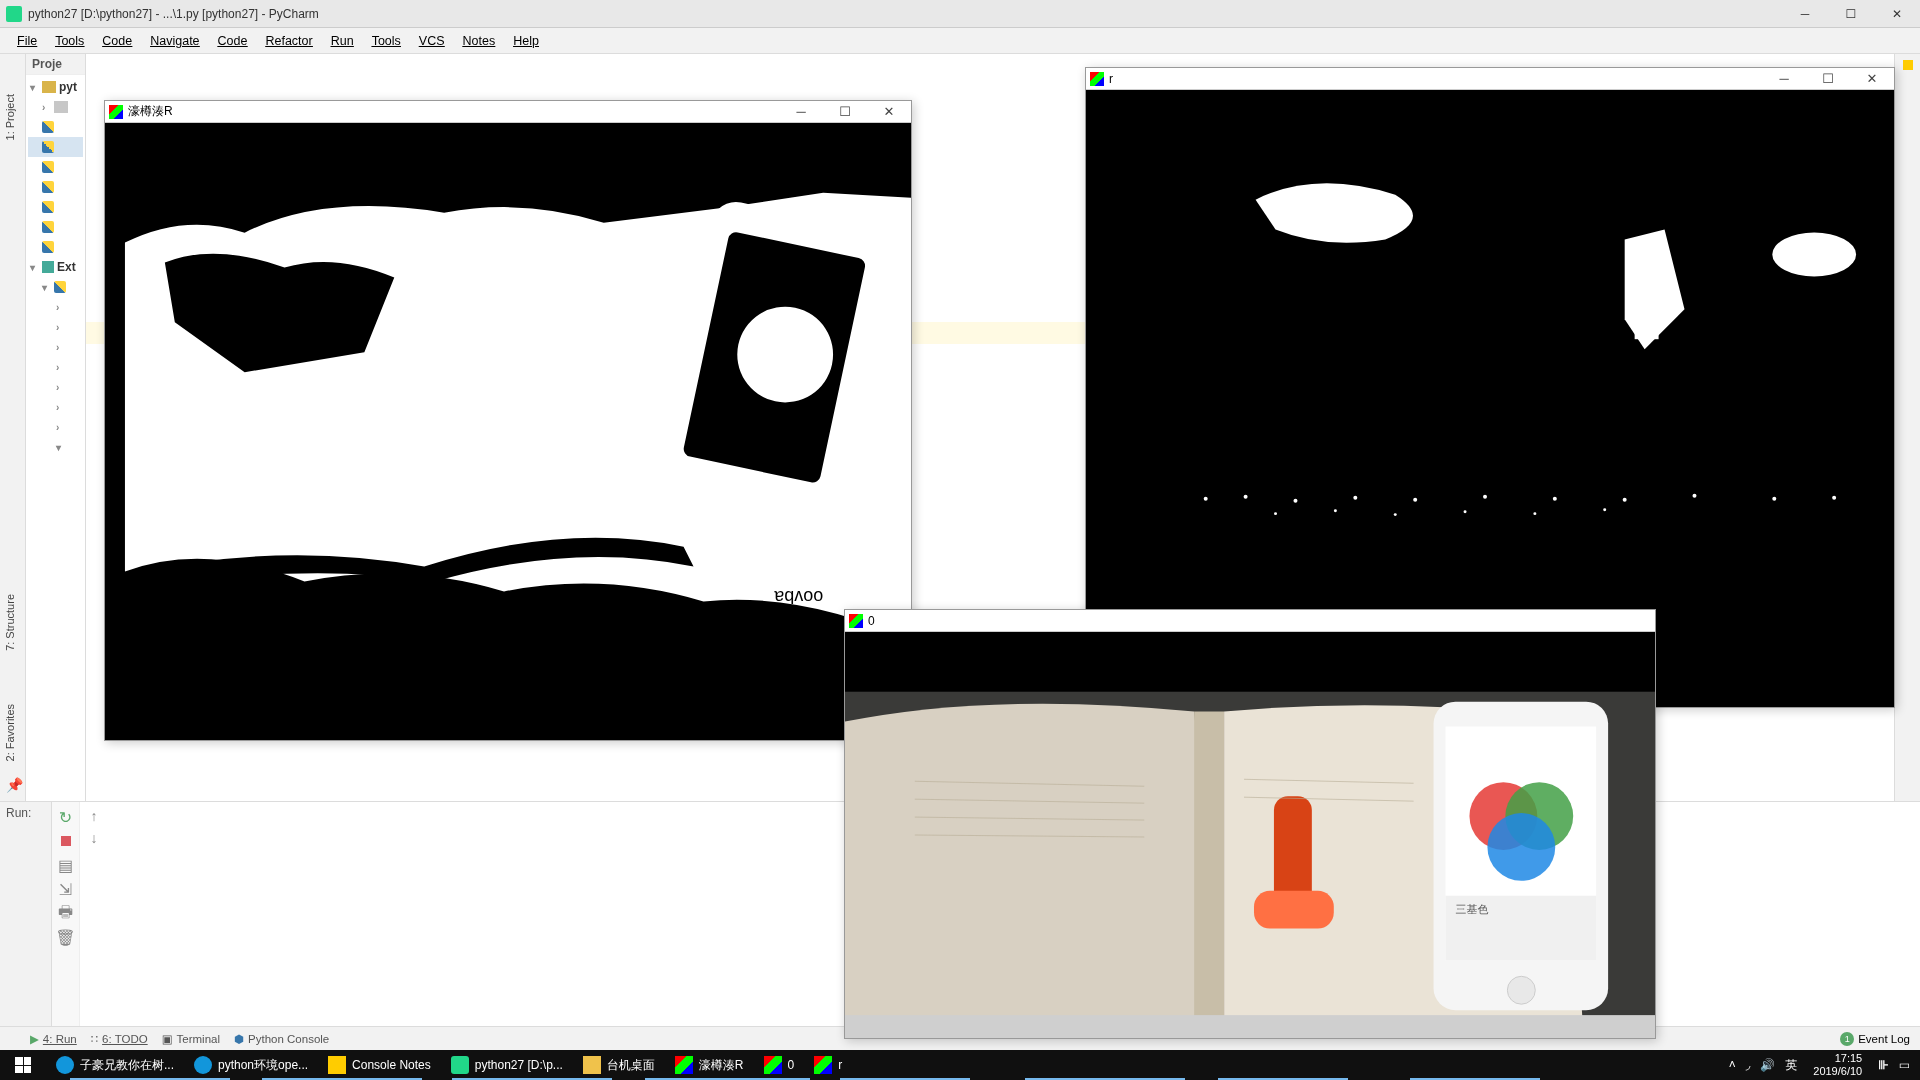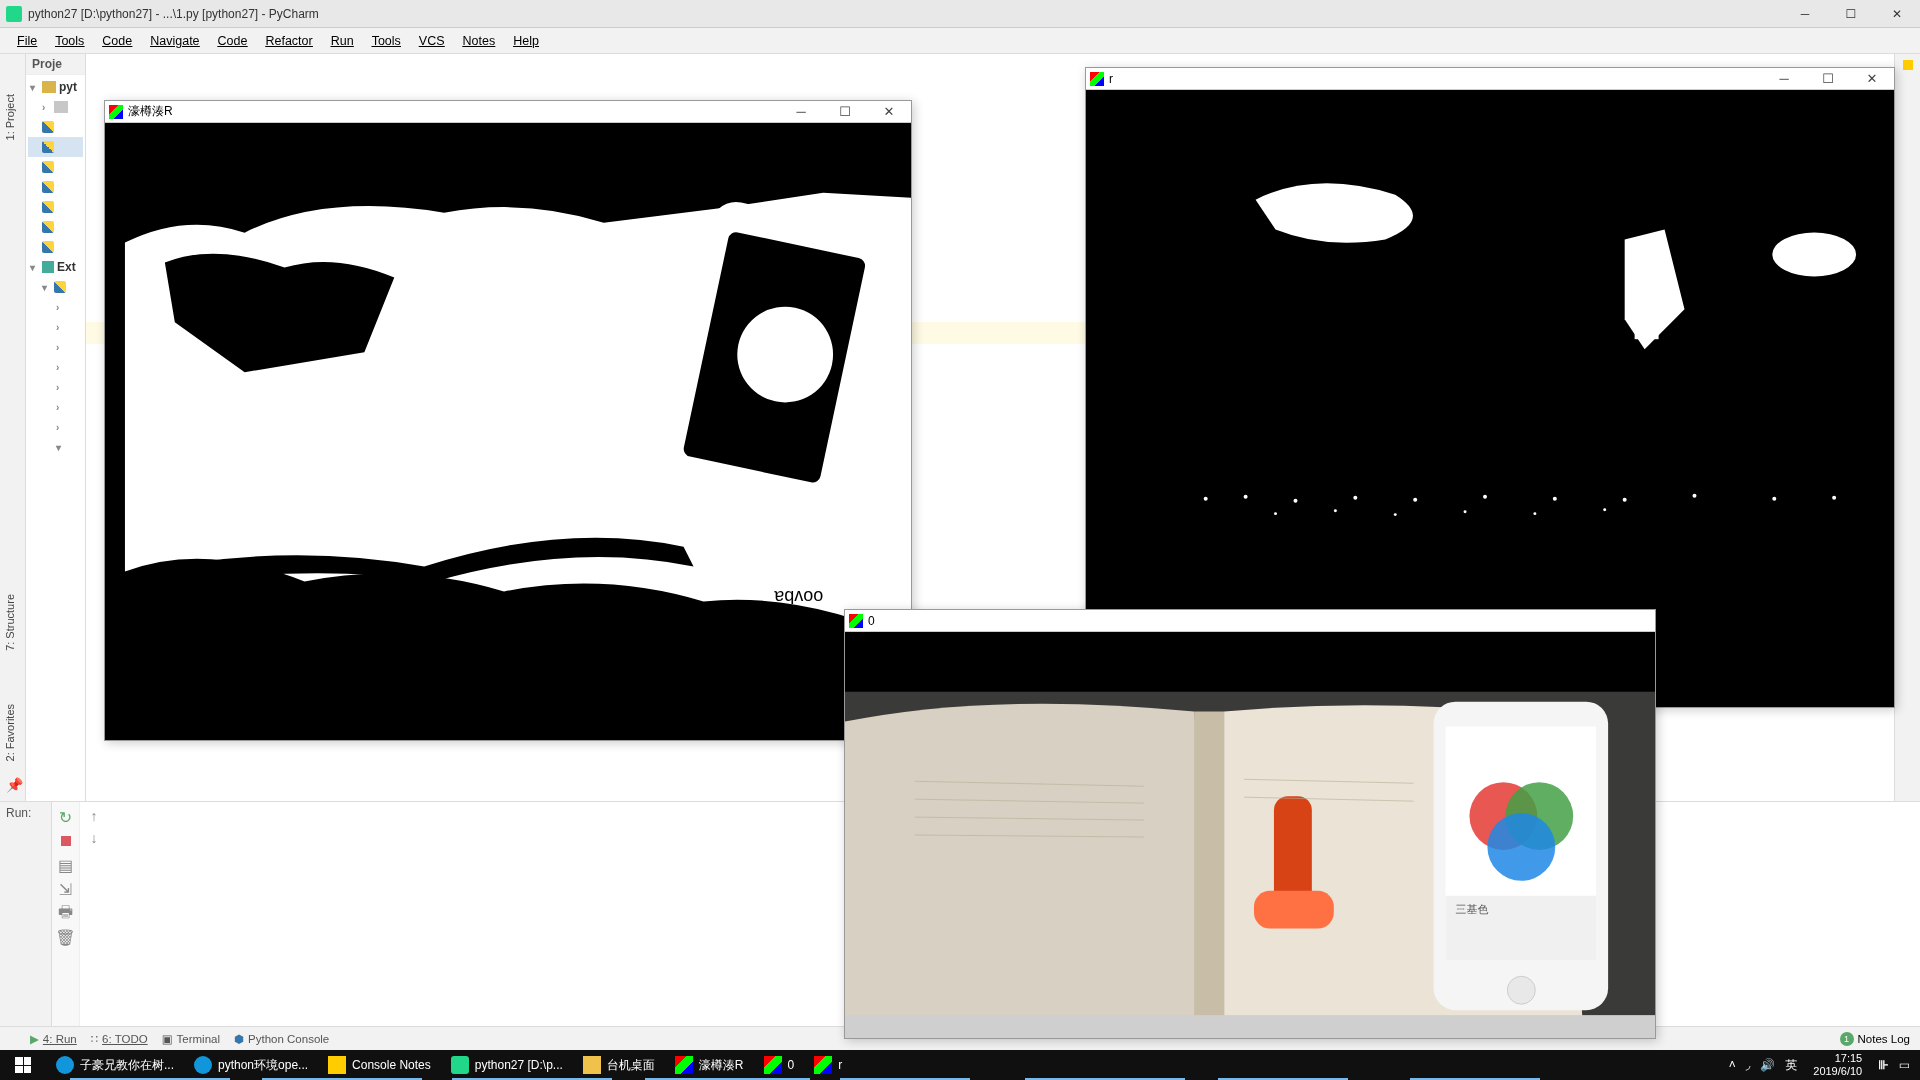--- a/index.html
+++ b/index.html
@@ -227,21 +227,21 @@
     <div class="tab">
         <span>▣</span>
         <span>Terminal</span>
       </div>
     <div class="tab">
         <span style="color:#3776ab">⬢</span>
         <span>Python Console</span>
       </div>
     <div class="eventlog">
       <div class="evbadge">1</div>
-      <span>Notes Log</span>
+      <span>Event Log</span>
     </div>
   </div>
 
 
 </div>
 
 <div class="cvwin" style="left:104px;top:100px;width:808px;height:641px">
   <div class="cvbar">
     <div class="cvicon"></div>
     <span>濠樽湊R</span>

